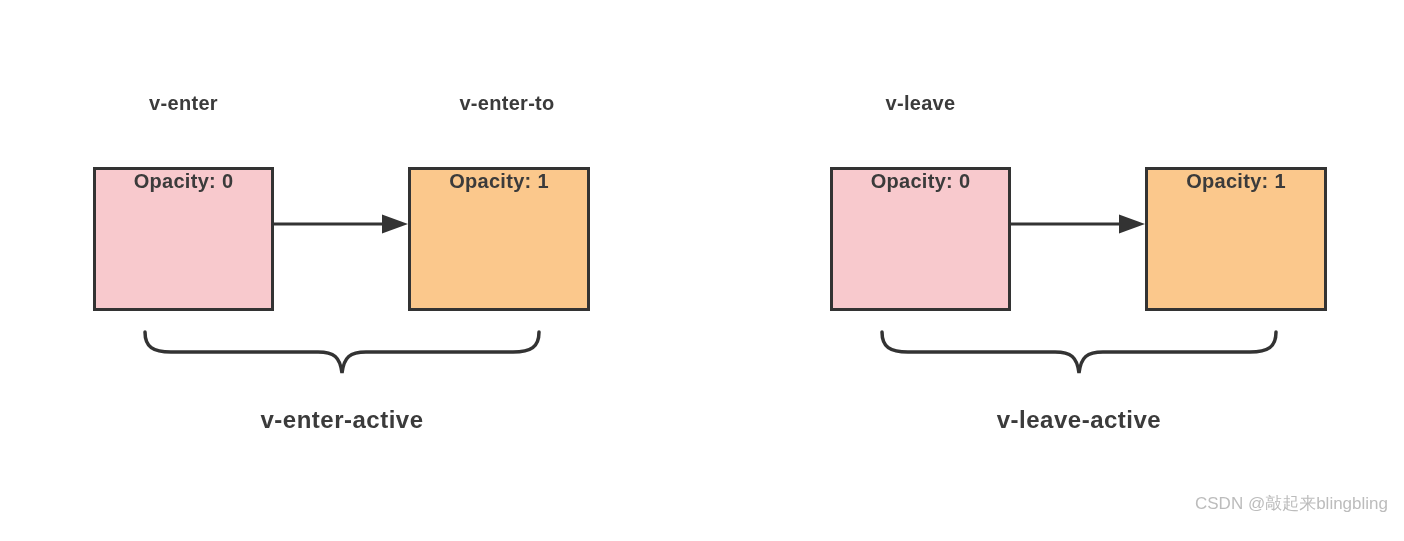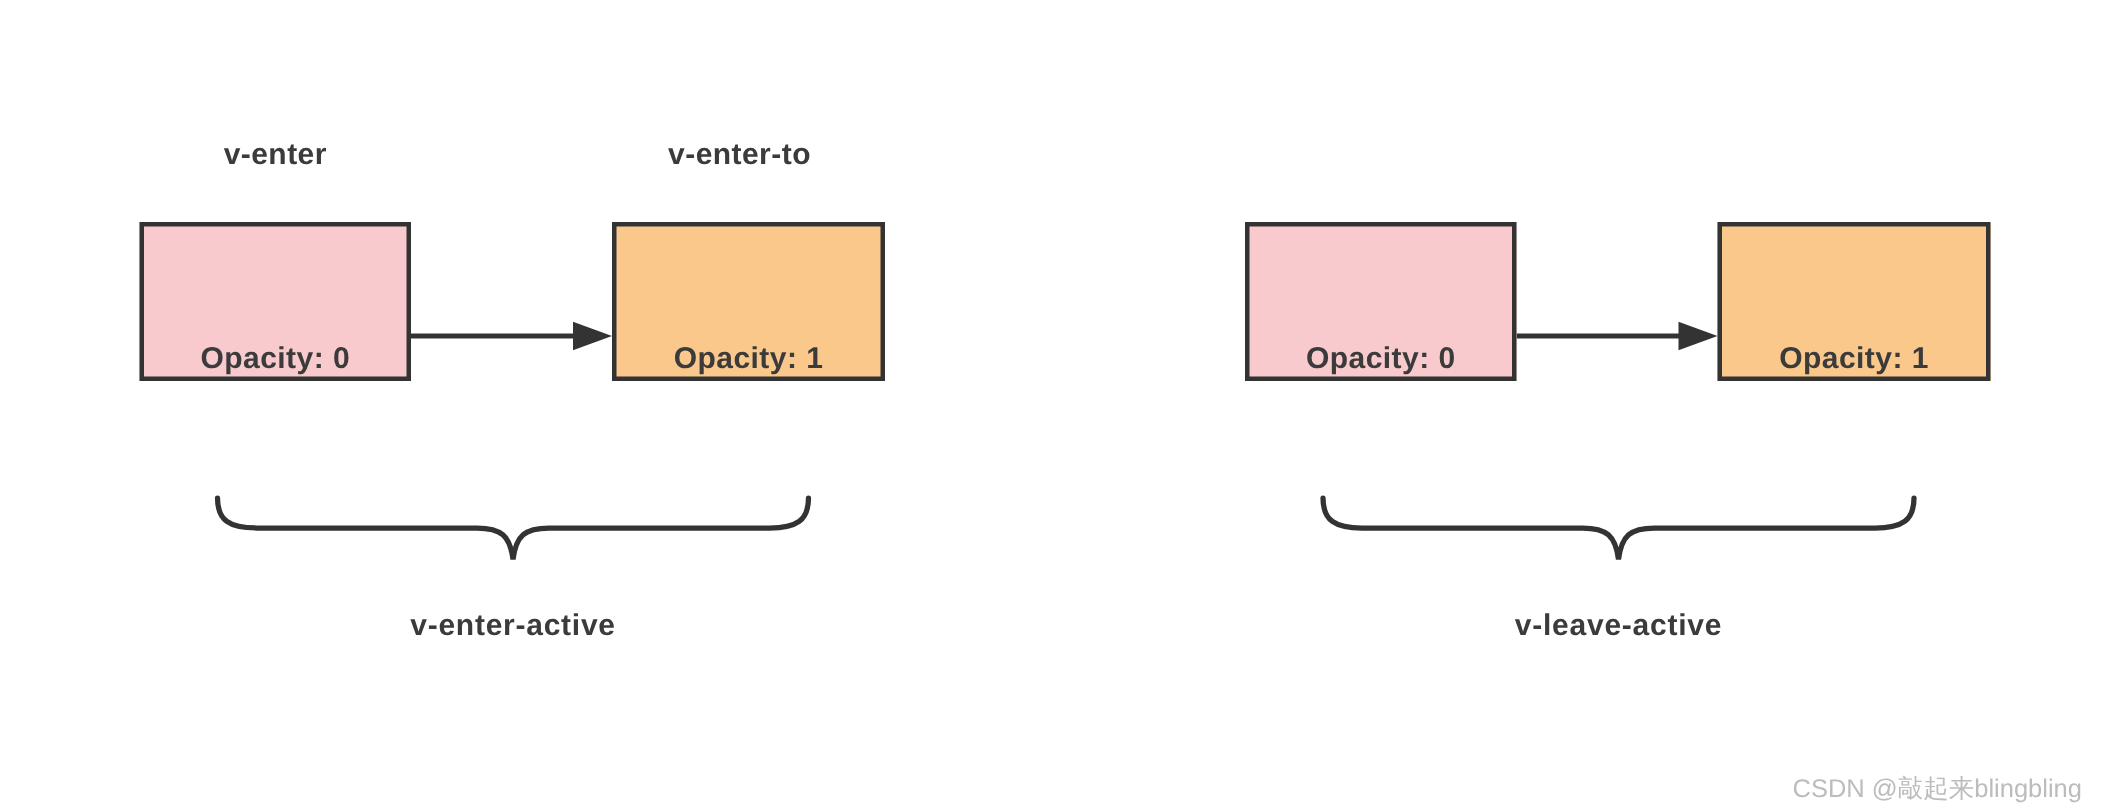--- a/index.html
+++ b/index.html
@@ -37,30 +37,30 @@
     position: absolute;
     top: 92px;
     width: 181px;
     text-align: center;
     font-size: 20px;
     font-weight: 700;
     color: var(--label-color);
     letter-spacing: 0.3px;
   }
   .state-label.start { left: 0; }
-  .state-label.end   { left: 309px; width: 182px; }
+  .state-label.end   { left: 323px; width: 182px; }
 
   .state-box {
     position: absolute;
-    top: 148px;
+    top: 167px;
     width: 181px;
-    height: 106px;
+    height: 144px;
     border: 3px solid var(--box-border);
     display: flex;
-    align-items: flex-end;
+    align-items: flex-start;
     justify-content: center;
   }
   .state-box.start { left: 0; background: var(--pink-fill); }
   .state-box.end   { left: 315px; width: 182px; background: var(--orange-fill); }
 
   .box-value {
     font-size: 20px;
     font-weight: 700;
     color: var(--label-color);
     letter-spacing: 0.3px;
@@ -81,30 +81,30 @@
     width: 398px;
     height: 52px;
   }
 
   .active-label {
     position: absolute;
     left: 50px;
     top: 406px;
     width: 398px;
     text-align: center;
-    font-size: 20px;
+    font-size: 24px;
     font-weight: 700;
     color: var(--label-color);
     letter-spacing: 0.5px;
   }
 
   .watermark {
     position: absolute;
     right: 16px;
-    bottom: 4px;
+    bottom: 26px;
     font-size: 17px;
     font-weight: 400;
     color: var(--watermark-color);
   }
 </style>
 </head>
 <body>
 
 <div class="canvas">
 
@@ -126,20 +126,21 @@
     </div>
 
     <svg class="brace-svg" viewBox="0 0 398 52" preserveAspectRatio="none">
       <path d="M 2 4 C 2 19 10 24 28 24 L 175 24 C 191 24 197 29 199 45 C 201 29 207 24 223 24 L 370 24 C 388 24 396 19 396 4" fill="none" stroke="#333333" stroke-width="3.5" stroke-linecap="round"></path>
     </svg>
 
     <div class="active-label">v-enter-active</div>
   </section>
 
   <section class="group group-leave">
+    <div class="state-label start">v-leave</div>
 
     <div class="state-box start">
       <span class="box-value">Opacity: 0</span>
     </div>
 
     <svg class="arrow-svg" viewBox="0 0 134 30" preserveAspectRatio="none">
       <line x1="0" y1="15" x2="110" y2="15" stroke="#333333" stroke-width="3.2"></line>
       <polygon points="108,5.5 134,15 108,24.5" fill="#333333"></polygon>
     </svg>
 

